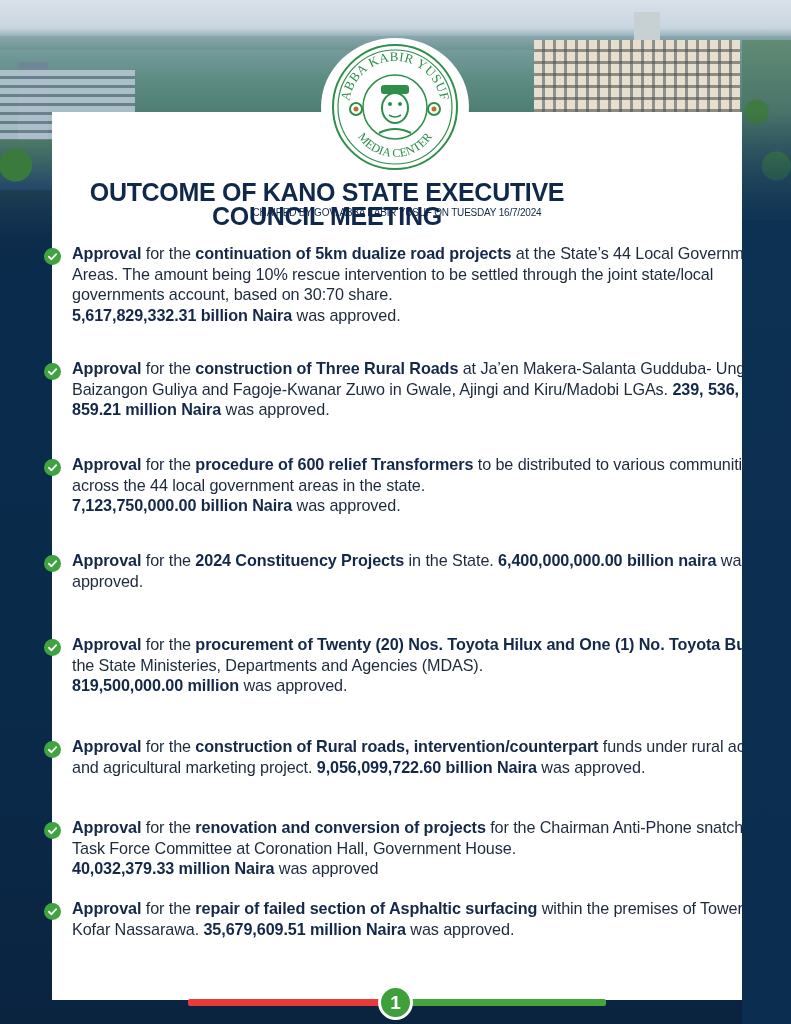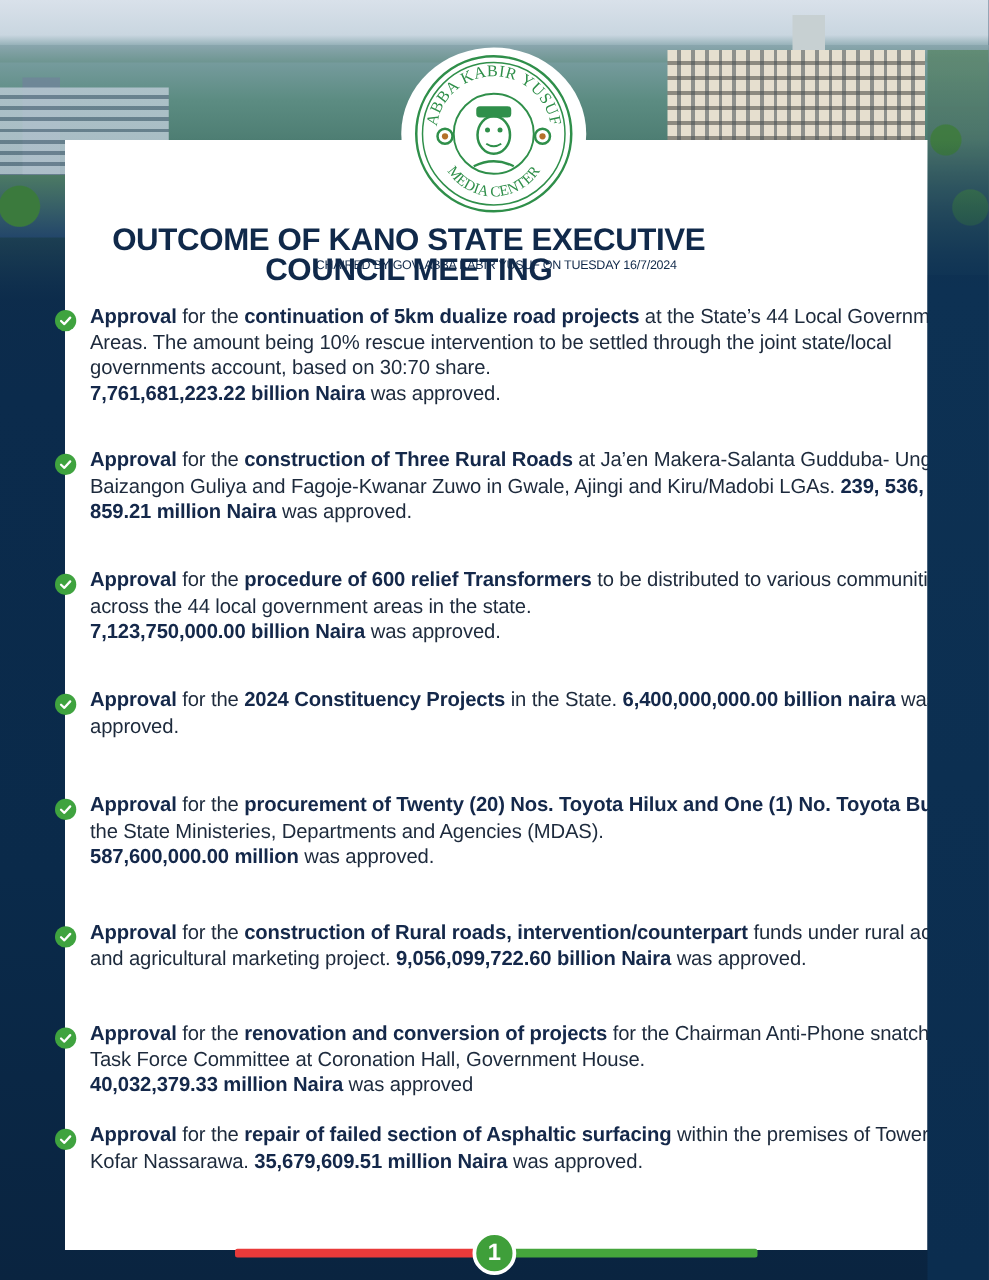--- a/index.html
+++ b/index.html
@@ -135,21 +135,21 @@
 
 <div class="items">
 
   <div class="item" style="top:243px;">
     <span class="check">
         <svg viewBox="0 0 12 12">
           <path d="M2 6.3 L4.9 9 L10 3.4" stroke="#fff" stroke-width="2" fill="none" stroke-linecap="round" stroke-linejoin="round"></path>
         </svg>
       </span>
     <div class="item-text"><b>Approval</b><span> for the </span><b>continuation of 5km dualize road projects</b><span> at the State’s 44 Local Government Areas. The amount being 10% rescue intervention to be settled through the joint state/local governments account, based on 30:70 share.
- </span><b>7,761,681,223.22 billion Naira</b><span> was approved.</span></div>
+ </span><b>5,617,829,332.31 billion Naira</b><span> was approved.</span></div>
   </div>
 
   <div class="item" style="top:358px;">
     <span class="check">
         <svg viewBox="0 0 12 12">
           <path d="M2 6.3 L4.9 9 L10 3.4" stroke="#fff" stroke-width="2" fill="none" stroke-linecap="round" stroke-linejoin="round"></path>
         </svg>
       </span>
     <div class="item-text"><b>Approval</b><span> for the </span><b>construction of Three Rural Roads</b><span> at Ja’en Makera-Salanta Gudduba- Unguwar Baizangon Guliya and Fagoje-Kwanar Zuwo in Gwale, Ajingi and Kiru/Madobi LGAs. </span><b>239, 536, 859.21 million Naira</b><span> was approved.</span></div>
   </div>
@@ -173,21 +173,21 @@
     <div class="item-text"><b>Approval</b><span> for the </span><b>2024 Constituency Projects</b><span> in the State. </span><b>6,400,000,000.00 billion naira</b><span> was approved.</span></div>
   </div>
 
   <div class="item" style="top:634px;">
     <span class="check">
         <svg viewBox="0 0 12 12">
           <path d="M2 6.3 L4.9 9 L10 3.4" stroke="#fff" stroke-width="2" fill="none" stroke-linecap="round" stroke-linejoin="round"></path>
         </svg>
       </span>
     <div class="item-text"><b>Approval</b><span> for the </span><b>procurement of Twenty (20) Nos. Toyota Hilux and One (1) No. Toyota Bus</b><span> to the State Ministeries, Departments and Agencies (MDAS).
- </span><b>587,600,000.00 million</b><span> was approved.</span></div>
+ </span><b>819,500,000.00 million</b><span> was approved.</span></div>
   </div>
 
   <div class="item" style="top:736px;">
     <span class="check">
         <svg viewBox="0 0 12 12">
           <path d="M2 6.3 L4.9 9 L10 3.4" stroke="#fff" stroke-width="2" fill="none" stroke-linecap="round" stroke-linejoin="round"></path>
         </svg>
       </span>
     <div class="item-text"><b>Approval</b><span> for the </span><b>construction of Rural roads, intervention/counterpart</b><span> funds under rural access and agricultural marketing project. </span><b>9,056,099,722.60 billion Naira</b><span> was approved.</span></div>
   </div>

